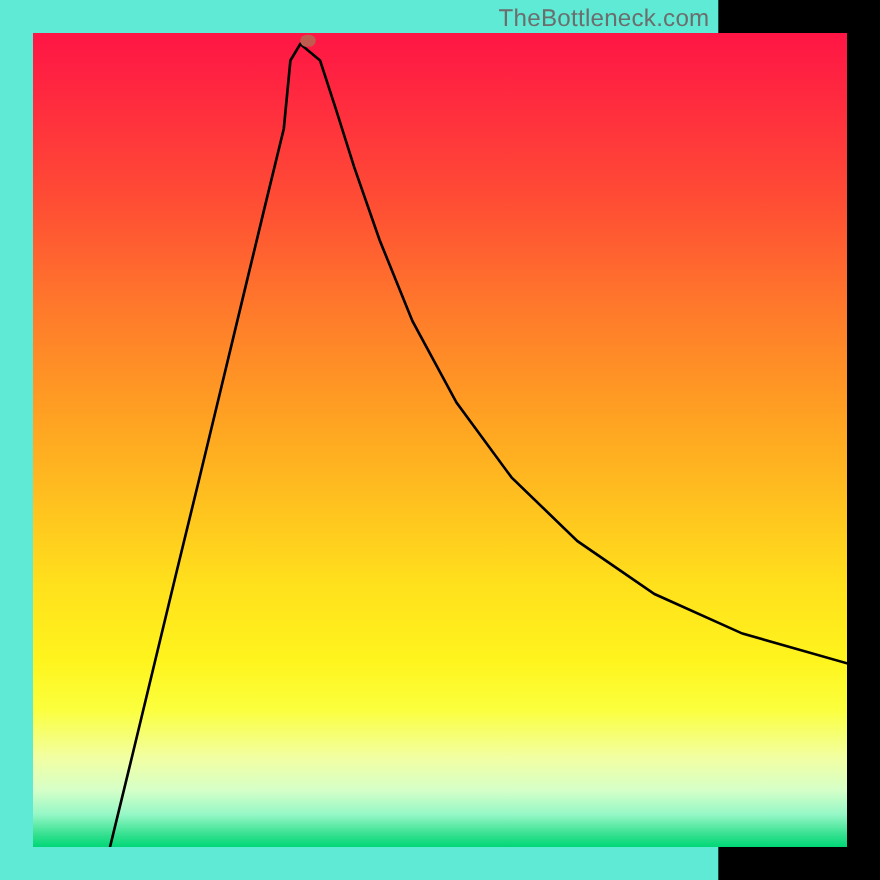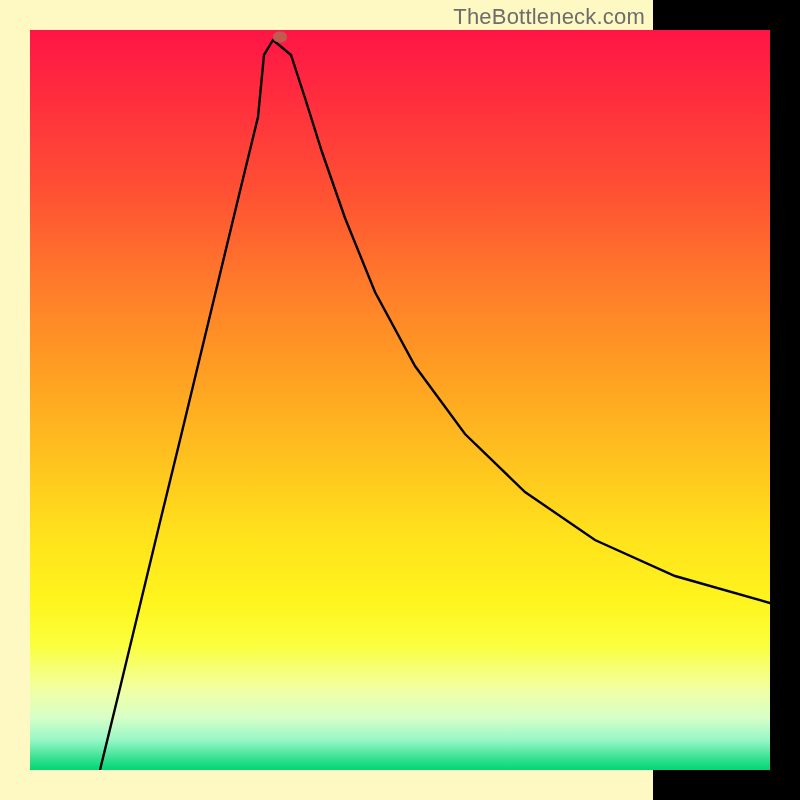--- a/index.html
+++ b/index.html
@@ -8,21 +8,21 @@
     width: 800px;
     height: 800px;
     background: #000;
     overflow: hidden;
     font-family: Arial, Helvetica, sans-serif;
   }
   .frame {
     position: relative;
     width: 653px;
     height: 800px;
-    background: #fef9c3;
+    background: #5eead4;
   }
   .plot {
     position: absolute;
     left: 30px;
     top: 30px;
     width: 740px;
     height: 740px;
     background: linear-gradient(to bottom,
       #ff1545 0%,
       #ff2a3f 8%,

